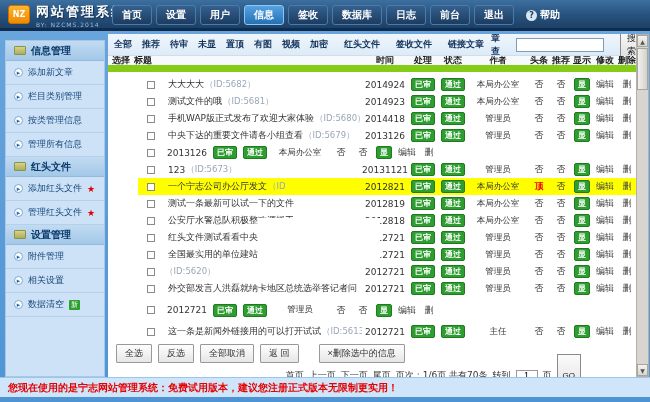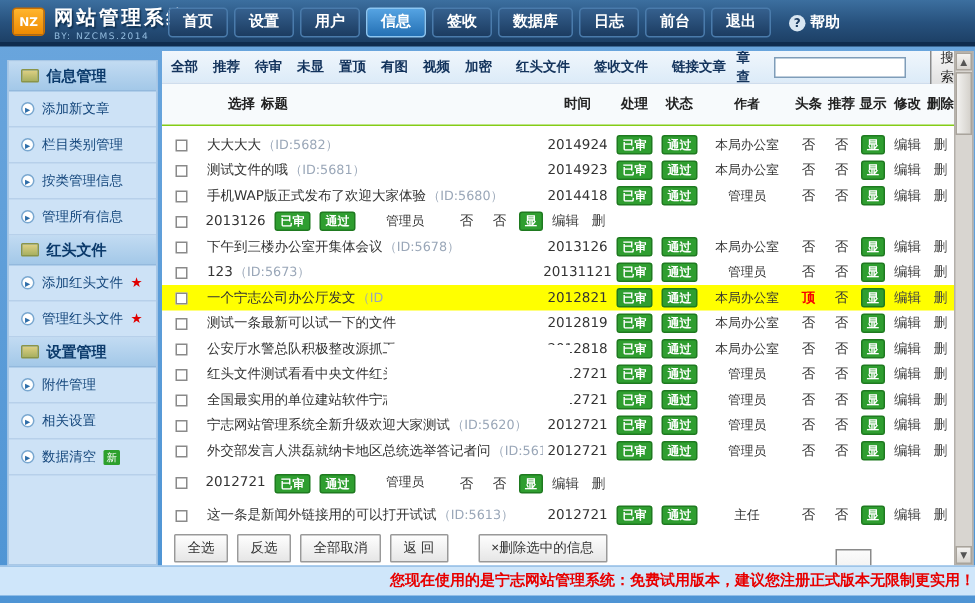--- a/index.html
+++ b/index.html
@@ -47,24 +47,24 @@
   .filterbar { display:flex; align-items:center; height:22px; padding:0 6px; gap:7px; flex:none;
                background:linear-gradient(180deg,#f0f6fc,#dcebf8); border-bottom:1px solid #cfdded;
                font-size:9px; font-weight:bold; color:#13335c; }
   .filter { cursor:pointer; white-space:nowrap; }
   .filter.sp { margin-left:6px; }
   .search-wrap { margin-left:auto; display:flex; align-items:center; gap:16px; }
   .search-input { width:88px; height:14px; border:1px solid #7f9db9; font-size:9px; padding:0 2px; }
   .search-btn { font-size:9px; padding:1px 6px; background:linear-gradient(180deg,#fbfbfb,#dddddd);
                 border:1px solid #8a8a8a; border-radius:2px; color:#222; cursor:pointer; }
 
-  .thead { display:flex; height:28px; flex:none; background:#f7fafc; border-bottom:1px solid #84cc16;padding-left:40px; }
+  .thead { display:flex; height:16px; flex:none; background:#f7fafc; border-bottom:7px solid #84cc16; }
   .thead .cell { font-weight:bold; color:#222; }
   .rows { position:relative; padding-top:4px; flex:none; }
-  .trow { display:flex; height:17px; }
+  .trow { display:flex; height:17px;margin-left:30px; }
   .trow.hl { background:#ffff00; }
   .trow.tall { height:26px; }
   .trow.tall .c1 { white-space:normal; line-height:11px; font-size:8.5px; }
   .cell { display:flex; align-items:center; justify-content:center; font-size:9px; color:#333; overflow:hidden; }
   .c0 { width:26px; flex:none; }
   .c1 { flex:1; justify-content:flex-start; white-space:nowrap; }
   .c2 { width:46px; flex:none; }
   .c3 { width:30px; flex:none; }
   .c4 { width:30px; flex:none; }
   .c5 { width:60px; flex:none; font-size:8.5px; }
@@ -98,21 +98,21 @@
                background:#d8d5d0; border:1px solid #b4b0aa; }
   .sb-btn { position:absolute; left:0; right:0; height:12px; text-align:center; font-size:6px; color:#555;
             line-height:12px; background:linear-gradient(180deg,#f4f3f1,#d8d5d0); border:1px solid #a9a49c; cursor:pointer; }
   .sb-up { top:0; } .sb-down { bottom:0; }
   .sb-thumb { position:absolute; left:0; right:0; top:13px; height:42px;
               background:linear-gradient(90deg,#f2f1ef,#d4d1cb); border:1px solid #a9a49c; cursor:grab; }
 
   
   .footer { position:absolute; left:0; right:0; bottom:5px; height:20px; background:#cfe6fa;
             border-top:1px solid #9ec4e8; color:#e80000; font-size:10px; font-weight:bold;
-            line-height:19px; padding-left:8px; overflow:hidden; white-space:nowrap;text-align:right; }
+            line-height:19px; padding-left:8px; overflow:hidden; white-space:nowrap; }
 </style>
 </head>
 <body>
 
 <div class="page">
 
   <div class="topbar">
     <div class="logo">NZ</div>
     <div class="title-wrap">
       <div class="app-title">网站管理系统</div>
@@ -300,43 +300,43 @@
           <div class="cell c8">
             <span class="badge">显</span>
           </div>
           <div class="cell c9 linkish">编辑</div>
           <div class="cell c10 linkish">删</div>
         </div>
         <div class="trow">
           <div class="cell c0">
             <span class="checkbox"></span>
           </div>
+          <div class="cell c1">
+            <span class="rtitle">中央下达的重要文件请各小组查看</span>
+            <span class="rid">（ID:5679）</span>
+          </div>
           <div class="cell c2">2013126</div>
           <div class="cell c3">
             <span class="badge">已审</span>
           </div>
           <div class="cell c4">
             <span class="badge">通过</span>
           </div>
           <div class="cell c5">管理员</div>
           <div class="cell c6">否</div>
           <div class="cell c7">否</div>
           <div class="cell c8">
             <span class="badge">显</span>
           </div>
           <div class="cell c9 linkish">编辑</div>
           <div class="cell c10 linkish">删</div>
         </div>
         <div class="trow">
           <div class="cell c0">
             <span class="checkbox"></span>
-          </div>
-          <div class="cell c1">
-            <span class="rtitle">下午到三楼办公室开集体会议</span>
-            <span class="rid">（ID:5678）</span>
           </div>
           <div class="cell c2">2013126</div>
           <div class="cell c3">
             <span class="badge">已审</span>
           </div>
           <div class="cell c4">
             <span class="badge">通过</span>
           </div>
           <div class="cell c5">本局办公室</div>
           <div class="cell c6">否</div>
@@ -487,21 +487,20 @@
             <span class="badge">显</span>
           </div>
           <div class="cell c9 linkish">编辑</div>
           <div class="cell c10 linkish">删</div>
         </div>
         <div class="trow">
           <div class="cell c0">
             <span class="checkbox"></span>
           </div>
           <div class="cell c1">
-            <span class="rtitle">宁志网站管理系统全新升级欢迎大家测试</span>
             <span class="rid">（ID:5620）</span>
           </div>
           <div class="cell c2">2012721</div>
           <div class="cell c3">
             <span class="badge">已审</span>
           </div>
           <div class="cell c4">
             <span class="badge">通过</span>
           </div>
           <div class="cell c5">管理员</div>

